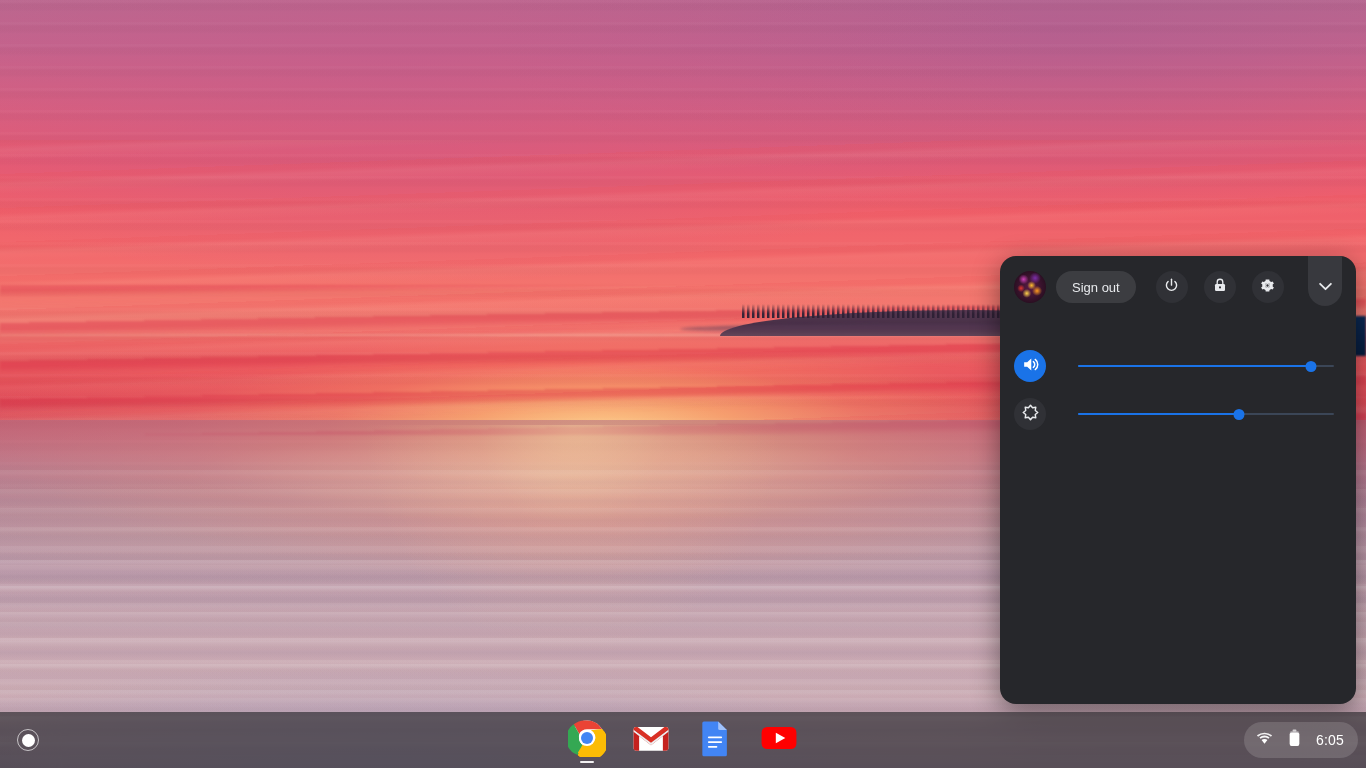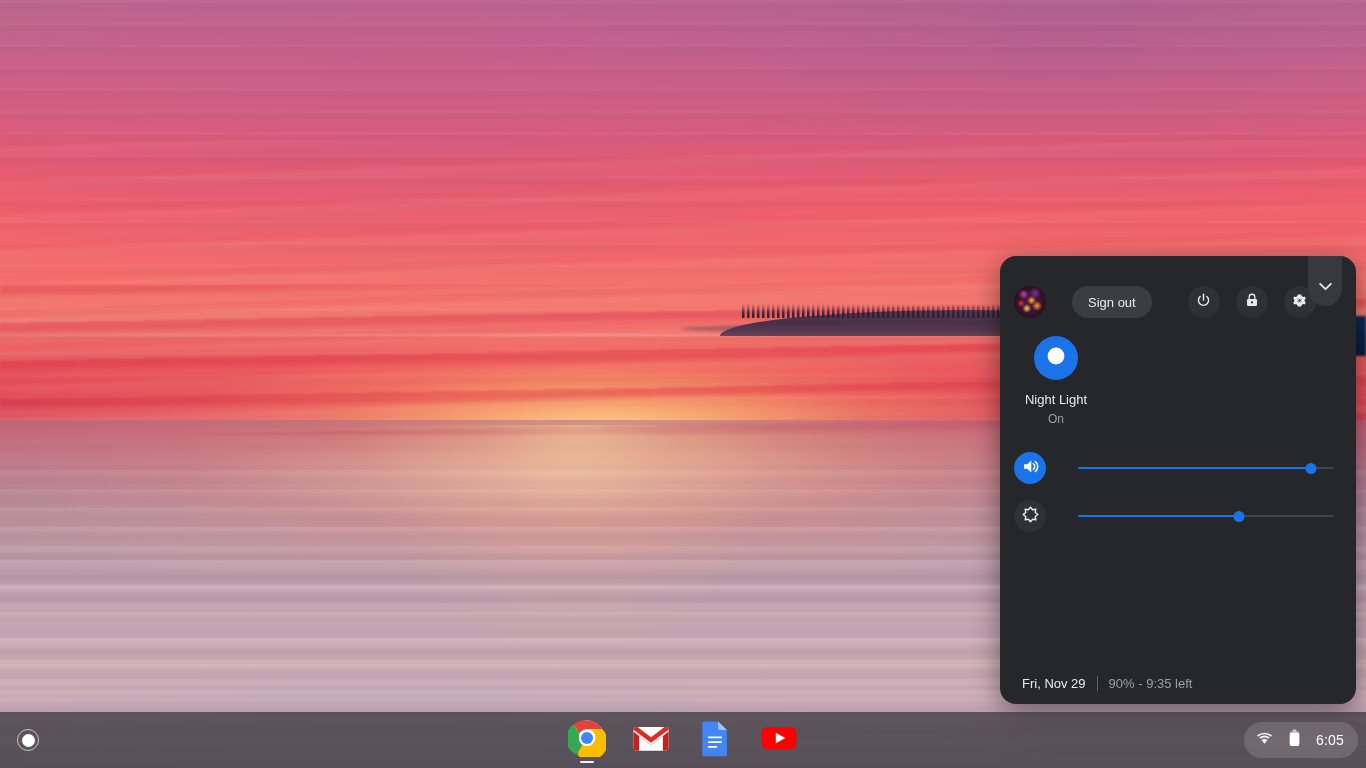--- a/index.html
+++ b/index.html
@@ -227,21 +227,21 @@
     position:absolute; left:1000px; top:256px;
     width:356px; height:448px;
     background:#26272b;
     border-radius:16px;
     box-shadow:0 8px 28px rgba(0,0,0,.45);
     overflow:hidden;
   }
 
   .panel-header {
     position:relative; height:62px;
-    display:flex; align-items:flex-end; padding-left:14px; gap:26px;
+    display:flex; align-items:center; padding-left:14px; gap:10px;
   }
   .avatar {
     width:32px; height:32px; border-radius:50%;
     background:
       radial-gradient(circle 7px at 30% 26%, #c93fb5 0%, rgba(201,63,181,0) 70%),
       radial-gradient(circle 8px at 66% 22%, #7b2fa8 0%, rgba(123,47,168,0) 72%),
       radial-gradient(circle 7px at 72% 62%, #ff9a1f 0%, rgba(255,154,31,0) 72%),
       radial-gradient(circle 6px at 40% 70%, #ffd24a 0%, rgba(255,210,74,0) 74%),
       radial-gradient(circle 5px at 22% 54%, #e0352f 0%, rgba(224,53,47,0) 76%),
       radial-gradient(circle 6px at 55% 45%, #ffbe2e 0%, rgba(255,190,46,0) 72%),
@@ -413,36 +413,20 @@
         </span>
       </div>
     </div>
 
     <div class="pods">
 
 
 
     </div>
 
-    <div class="pods pods-row2">
-      <div class="pod">
-        <div class="pod-icon on">
-          <span>
-            <svg width="24" height="24" viewBox="0 0 24 24">
-              <circle cx="12" cy="12" r="8.4" fill="#ffffff"></circle>
-              <path d="M12 3.6a8.4 8.4 0 0 0 0 16.8A8.4 8.4 0 0 1 12 3.6z" fill="#1a73e8"></path>
-            </svg>
-          </span>
-        </div>
-        <div class="pod-label">
-          <span class="txt">Night Light</span>
-        </div>
-        <div class="pod-sub">On</div>
-      </div>
-    </div>
 
     <div class="slider-row volume">
       <div class="sl-icon on">
         <span>
           <svg width="19" height="19" viewBox="0 0 24 24" fill="#ffffff">
             <path d="M4 9.2v5.6h3.8L13 19.6V4.4L7.8 9.2H4z"></path>
             <path d="M15.6 8.4a4.6 4.6 0 0 1 0 7.2" fill="none" stroke="#ffffff" stroke-width="1.9" stroke-linecap="round"></path>
             <path d="M18 5.6a8.1 8.1 0 0 1 0 12.8" fill="none" stroke="#ffffff" stroke-width="1.9" stroke-linecap="round"></path>
           </svg>
         </span>
@@ -462,25 +446,20 @@
           </svg>
         </span>
       </div>
       <div class="sl-track">
         <div class="sl-bg"></div>
         <div class="sl-fill" id="bri-fill" style="width: 63%;"></div>
         <div class="sl-thumb" id="bri-thumb" style="left: 63%;"></div>
       </div>
     </div>
 
-    <div class="panel-footer">
-      <span class="footer-date">Fri, Nov 29</span>
-      <span class="footer-div"></span>
-      <span class="footer-batt">90% - 9:35 left</span>
-    </div>
   </div>
 
   <div id="shelf">
 
     <div class="launcher">
       <div class="ring">
         <div class="dot"></div>
       </div>
     </div>
 

